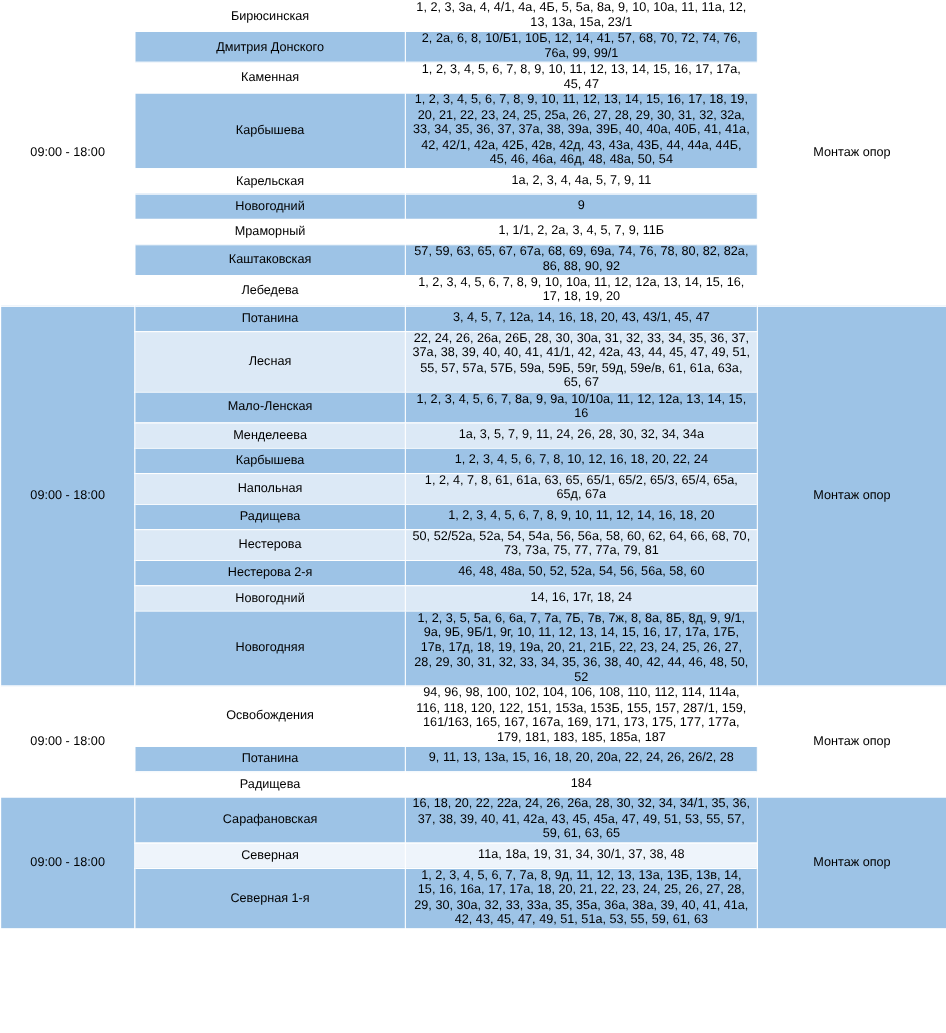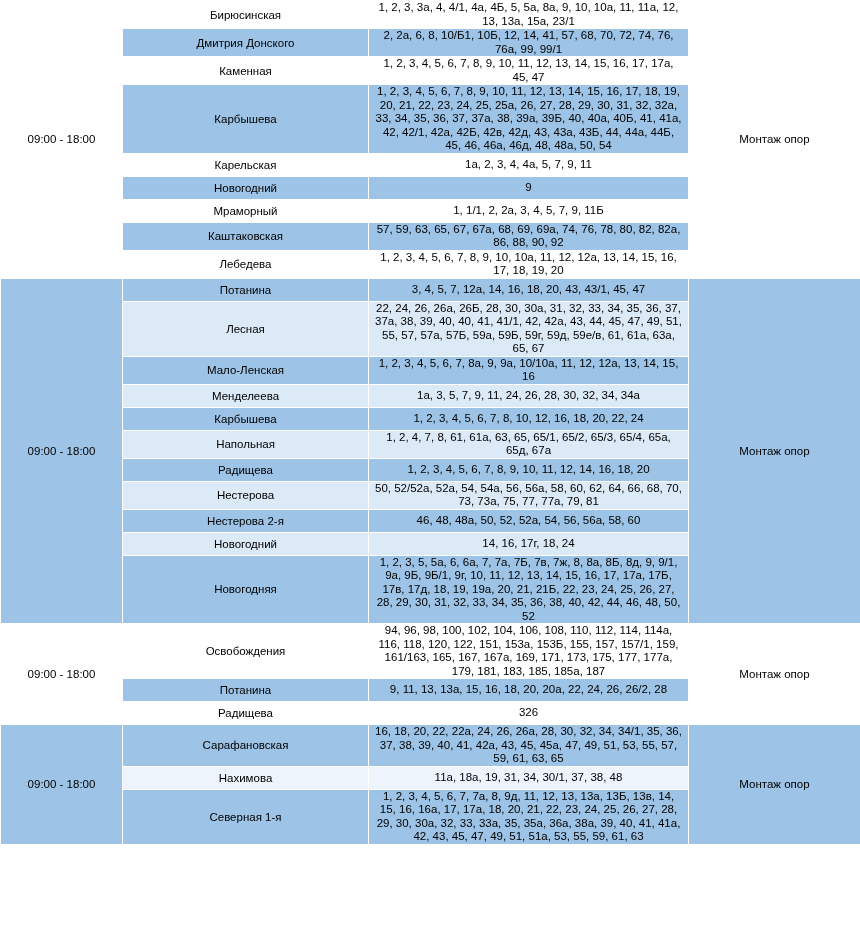--- a/index.html
+++ b/index.html
@@ -150,39 +150,39 @@
           <td class="street cell-light">Новогодний</td>
           <td class="houses cell-light">14, 16, 17г, 18, 24</td>
         </tr>
         <tr>
           <td class="street cell-blue">Новогодняя</td>
           <td class="houses cell-blue">1, 2, 3, 5, 5а, 6, 6а, 7, 7а, 7Б, 7в, 7ж, 8, 8а, 8Б, 8д, 9, 9/1, 9а, 9Б, 9Б/1, 9г, 10, 11, 12, 13, 14, 15, 16, 17, 17а, 17Б, 17в, 17д, 18, 19, 19а, 20, 21, 21Б, 22, 23, 24, 25, 26, 27, 28, 29, 30, 31, 32, 33, 34, 35, 36, 38, 40, 42, 44, 46, 48, 50, 52</td>
         </tr>
         <tr>
           <td class="time group-white" rowspan="3">09:00 - 18:00</td>
           <td class="street cell-white">Освобождения</td>
-          <td class="houses cell-white">94, 96, 98, 100, 102, 104, 106, 108, 110, 112, 114, 114а, 116, 118, 120, 122, 151, 153а, 153Б, 155, 157, 157/1, 159, 161/163, 165, 167, 167а, 169, 171, 173, 175, 177, 177а, 179, 181, 183, 185, 185а, 187</td>
+          <td class="houses cell-white">94, 96, 98, 100, 102, 104, 106, 108, 110, 112, 114, 114а, 116, 118, 120, 122, 151, 153а, 153Б, 155, 157, 287/1, 159, 161/163, 165, 167, 167а, 169, 171, 173, 175, 177, 177а, 179, 181, 183, 185, 185а, 187</td>
           <td class="work group-white" rowspan="3">Монтаж опор</td>
         </tr>
         <tr>
           <td class="street cell-blue">Потанина</td>
           <td class="houses cell-blue">9, 11, 13, 13а, 15, 16, 18, 20, 20а, 22, 24, 26, 26/2, 28</td>
         </tr>
         <tr>
           <td class="street cell-white">Радищева</td>
-          <td class="houses cell-white">326</td>
+          <td class="houses cell-white">184</td>
         </tr>
         <tr>
           <td class="time group-blue" rowspan="3">09:00 - 18:00</td>
           <td class="street cell-blue">Сарафановская</td>
           <td class="houses cell-blue">16, 18, 20, 22, 22а, 24, 26, 26а, 28, 30, 32, 34, 34/1, 35, 36, 37, 38, 39, 40, 41, 42а, 43, 45, 45а, 47, 49, 51, 53, 55, 57, 59, 61, 63, 65</td>
           <td class="work group-blue" rowspan="3">Монтаж опор</td>
         </tr>
         <tr>
-          <td class="street cell-pale">Нахимова</td>
+          <td class="street cell-pale">Северная</td>
           <td class="houses cell-pale">11а, 18а, 19, 31, 34, 30/1, 37, 38, 48</td>
         </tr>
         <tr>
           <td class="street cell-blue">Северная 1-я</td>
           <td class="houses cell-blue">1, 2, 3, 4, 5, 6, 7, 7а, 8, 9д, 11, 12, 13, 13а, 13Б, 13в, 14, 15, 16, 16а, 17, 17а, 18, 20, 21, 22, 23, 24, 25, 26, 27, 28, 29, 30, 30а, 32, 33, 33а, 35, 35а, 36а, 38а, 39, 40, 41, 41а, 42, 43, 45, 47, 49, 51, 51а, 53, 55, 59, 61, 63</td>
         </tr>
       </tbody>
   </table>
 </div>
 

